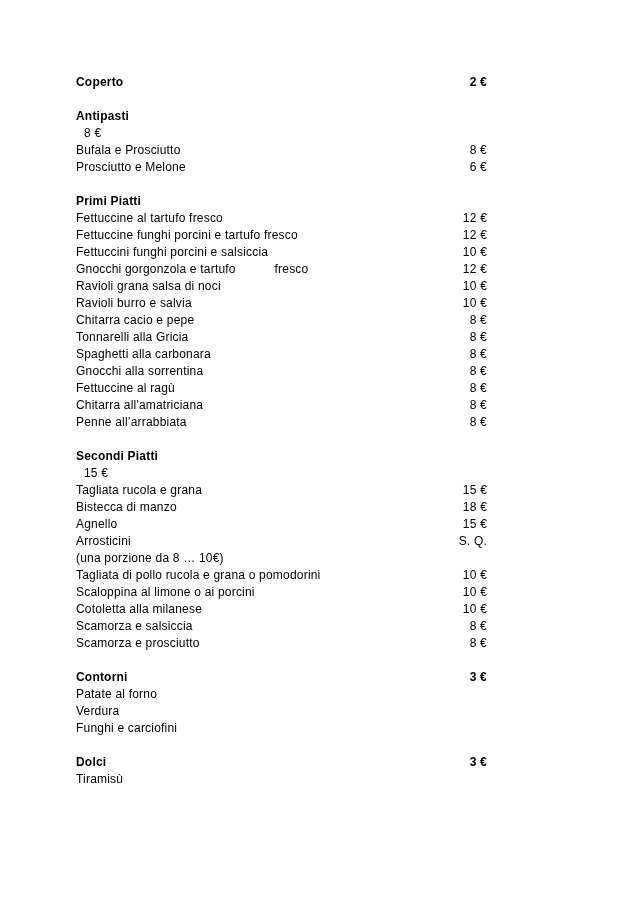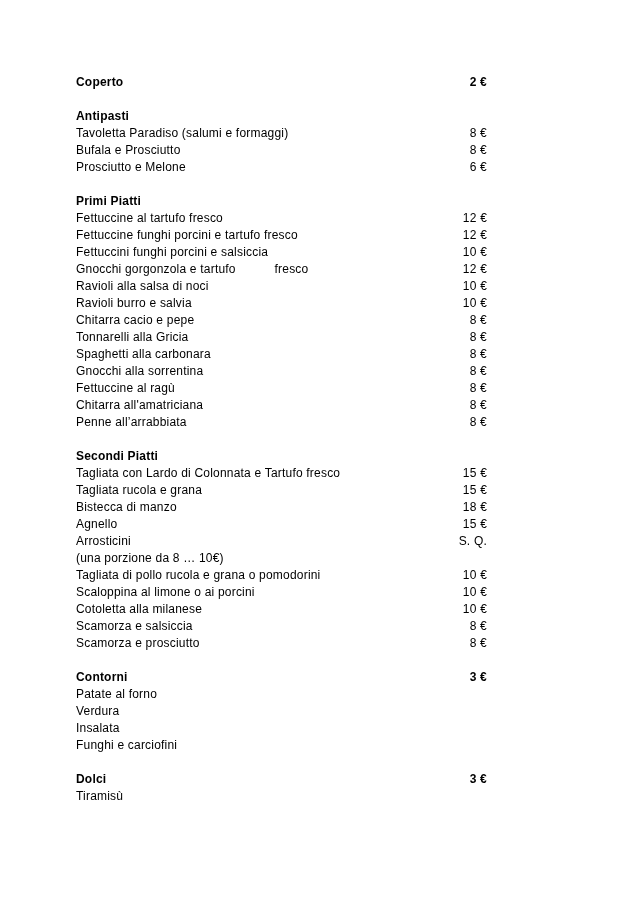--- a/index.html
+++ b/index.html
@@ -60,21 +60,20 @@
         <div class="row">
           <span class="name heading">Coperto</span>
           <span class="price heading">2 €</span>
         </div>
       </section>
       <section class="menu-section">
         <div class="row">
           <span class="name heading">Antipasti</span>
         </div>
         <div class="row">
-          <span class="name">Tavoletta Paradiso (salumi e formaggi)</span>
           <span class="price">8 €</span>
         </div>
         <div class="row">
           <span class="name">Bufala e Prosciutto</span>
           <span class="price">8 €</span>
         </div>
         <div class="row">
           <span class="name">Prosciutto e Melone</span>
           <span class="price">6 €</span>
         </div>
@@ -93,21 +92,21 @@
         </div>
         <div class="row">
           <span class="name">Fettuccini funghi porcini e salsiccia</span>
           <span class="price">10 €</span>
         </div>
         <div class="row">
           <span class="name">Gnocchi gorgonzola e tartufo           fresco</span>
           <span class="price">12 €</span>
         </div>
         <div class="row">
-          <span class="name">Ravioli alla salsa di noci</span>
+          <span class="name">Ravioli grana salsa di noci</span>
           <span class="price">10 €</span>
         </div>
         <div class="row">
           <span class="name">Ravioli burro e salvia</span>
           <span class="price">10 €</span>
         </div>
         <div class="row">
           <span class="name">Chitarra cacio e pepe</span>
           <span class="price">8 €</span>
         </div>
@@ -134,21 +133,20 @@
         <div class="row">
           <span class="name">Penne all’arrabbiata</span>
           <span class="price">8 €</span>
         </div>
       </section>
       <section class="menu-section">
         <div class="row">
           <span class="name heading">Secondi Piatti</span>
         </div>
         <div class="row">
-          <span class="name">Tagliata con Lardo di Colonnata e Tartufo fresco</span>
           <span class="price">15 €</span>
         </div>
         <div class="row">
           <span class="name">Tagliata rucola e grana</span>
           <span class="price">15 €</span>
         </div>
         <div class="row">
           <span class="name">Bistecca di manzo</span>
           <span class="price">18 €</span>
         </div>
@@ -187,23 +185,20 @@
       <section class="menu-section">
         <div class="row">
           <span class="name heading">Contorni</span>
           <span class="price heading">3 €</span>
         </div>
         <div class="row">
           <span class="name">Patate al forno</span>
         </div>
         <div class="row">
           <span class="name">Verdura</span>
-        </div>
-        <div class="row">
-          <span class="name">Insalata</span>
         </div>
         <div class="row">
           <span class="name">Funghi e carciofini</span>
         </div>
       </section>
       <section class="menu-section">
         <div class="row">
           <span class="name heading">Dolci</span>
           <span class="price heading">3 €</span>
         </div>

